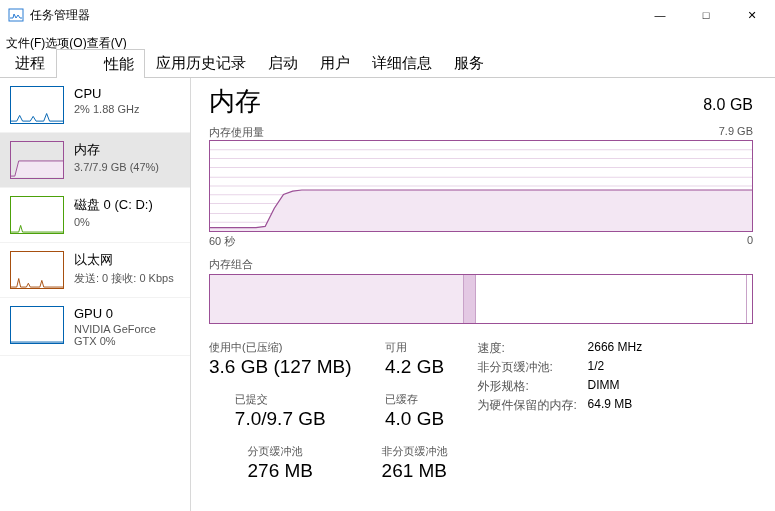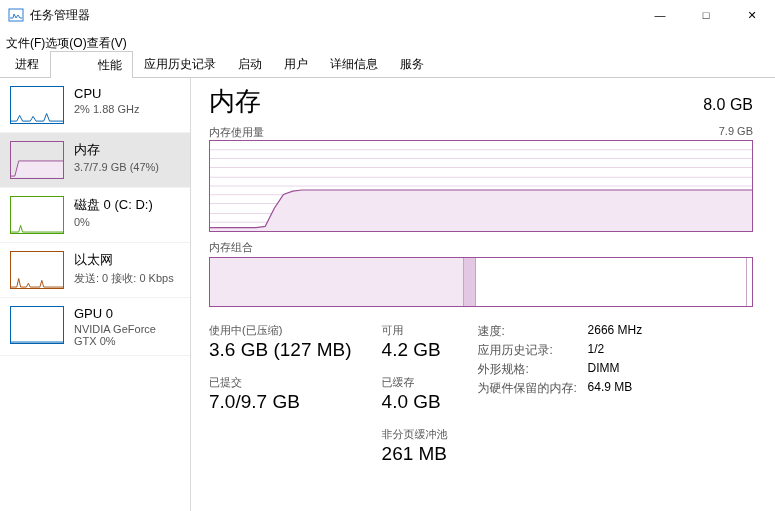--- a/index.html
+++ b/index.html
@@ -4,21 +4,21 @@
 <style>
   * { box-sizing: border-box; margin: 0; padding: 0; }
   body { font-family: "Microsoft YaHei", "Segoe UI", sans-serif; font-size: 12px; color: #000; background: #fff; width: 775px; height: 511px; overflow: hidden; }
   .titlebar { height: 30px; display: flex; align-items: center; padding-left: 8px; }
   .titlebar .icon { width: 16px; height: 16px; margin-right: 6px; display: inline-flex; align-items: center; justify-content: center; }
   .titlebar .title { font-size: 12px; text-align: center; }
   .win-controls { margin-left: auto; display: flex; }
   .win-controls div { width: 46px; height: 30px; display: flex; align-items: center; justify-content: center; font-size: 11px; font-family: "Segoe MDL2 Assets","Segoe UI Symbol",sans-serif; }
   .menubar { height: 22px; display: flex; align-items: flex-end; padding-left: 6px; font-size: 12px; }
   .tabbar { height: 26px; display: flex; align-items: flex-end; border-bottom: 1px solid #ccc; padding-left: 4px; }
-  .tab { padding: 5px 10px 4px; font-size: 12px; border: 1px solid transparent; border-bottom: none; cursor: default; }
+  .tab { padding: 5px 10px 4px; font-size: 15px; border: 1px solid transparent; border-bottom: none; cursor: default; }
   .tab.active { border-color: #ccc; background: #fff; position: relative; top: 1px; padding-left: 47px; }
   .content { display: flex; height: calc(511px - 30px - 22px - 26px); }
   .sidebar { width: 191px; border-right: 1px solid #d8d8d8; overflow-y: auto; }
   .side-item { display: flex; padding: 8px 10px; border-bottom: 1px solid #f2f2f2; gap: 10px; }
   .side-item.selected { background: #e6e6e6; }
   .side-thumb { width: 54px; height: 38px; border: 1px solid #0063b1; position: relative; flex-shrink: 0; }
   .side-thumb.mem { border-color: #9b4f96; }
   .side-thumb.disk { border-color: #4ca10a; }
   .side-thumb.eth { border-color: #a74f0f; }
   .side-thumb.gpu { border-color: #0063b1; }
@@ -30,21 +30,21 @@
   .main-head .h1 { font-size: 26px; font-weight: 400; }
   .main-head .hright { font-size: 16px; }
   .chart-label { font-size: 11px; color: #555; margin-top: 6px; display: flex; justify-content: space-between; }
   .chart { border: 1px solid #9b4f96; height: 92px; background: #fff; position: relative; }
   .chart svg { width:100%; height:100%; display:block; }
   .chart-xaxis { display: flex; justify-content: space-between; font-size: 11px; color: #555; margin-top: 2px; }
   .comp-label { font-size: 11px; color: #555; margin-top: 8px; }
   .comp { border: 1px solid #9b4f96; height: 50px; margin-top: 2px; display: flex; }
   .comp-seg { border-right: 1px solid #c8a2c8; }
   .stats { display: flex; margin-top: 16px; gap: 30px; }
-  .stat-col { display: flex; flex-direction: column; gap: 14px; }
+  .stat-col { display: flex; flex-direction: column; gap: 14px; align-items: center; }
   .stat-block .lbl { font-size: 11px; color: #555; }
   .stat-block .val { font-size: 19px; margin-top: 1px; }
   .info-col { font-size: 12px; }
   .info-row { display: flex; margin-bottom: 2px; }
   .info-row .k { width: 110px; color: #555; }
   .info-row .v { }
 </style>
 </head>
 <body>
 
@@ -156,38 +156,46 @@
         <line x1="0" y1="37" x2="520" y2="37" stroke="#e8d5e8" stroke-width="1"></line>
         <line x1="0" y1="46" x2="520" y2="46" stroke="#e8d5e8" stroke-width="1"></line>
         <line x1="0" y1="55" x2="520" y2="55" stroke="#e8d5e8" stroke-width="1"></line>
         <line x1="0" y1="64" x2="520" y2="64" stroke="#e8d5e8" stroke-width="1"></line>
         <line x1="0" y1="74" x2="520" y2="74" stroke="#e8d5e8" stroke-width="1"></line>
         <line x1="0" y1="83" x2="520" y2="83" stroke="#e8d5e8" stroke-width="1"></line>
         <polygon id="mem-area" fill="#f3e7f3" stroke="none" points="0,92 0.0,88.5 8.8,88.5 17.6,88.5 26.4,88.5 35.3,88.5 44.1,88.5 52.9,87.3 61.7,68.7 70.5,54.7 79.3,51.2 88.1,50.1 96.9,50.1 105.8,50.1 114.6,50.1 123.4,50.1 132.2,50.1 141.0,50.1 149.8,50.1 158.6,50.1 167.5,50.1 176.3,50.1 185.1,50.1 193.9,50.1 202.7,50.1 211.5,50.1 220.3,50.1 229.2,50.1 238.0,50.1 246.8,50.1 255.6,50.1 264.4,50.1 273.2,50.1 282.0,50.1 290.8,50.1 299.7,50.1 308.5,50.1 317.3,50.1 326.1,50.1 334.9,50.1 343.7,50.1 352.5,50.1 361.4,50.1 370.2,50.1 379.0,50.1 387.8,50.1 396.6,50.1 405.4,50.1 414.2,50.1 423.1,50.1 431.9,50.1 440.7,50.1 449.5,50.1 458.3,50.1 467.1,50.1 475.9,50.1 484.7,50.1 493.6,50.1 502.4,50.1 511.2,50.1 520.0,50.1 520,92"></polygon>
         <polyline id="mem-line" fill="none" stroke="#9b4f96" stroke-width="1.2" points="0.0,88.5 8.8,88.5 17.6,88.5 26.4,88.5 35.3,88.5 44.1,88.5 52.9,87.3 61.7,68.7 70.5,54.7 79.3,51.2 88.1,50.1 96.9,50.1 105.8,50.1 114.6,50.1 123.4,50.1 132.2,50.1 141.0,50.1 149.8,50.1 158.6,50.1 167.5,50.1 176.3,50.1 185.1,50.1 193.9,50.1 202.7,50.1 211.5,50.1 220.3,50.1 229.2,50.1 238.0,50.1 246.8,50.1 255.6,50.1 264.4,50.1 273.2,50.1 282.0,50.1 290.8,50.1 299.7,50.1 308.5,50.1 317.3,50.1 326.1,50.1 334.9,50.1 343.7,50.1 352.5,50.1 361.4,50.1 370.2,50.1 379.0,50.1 387.8,50.1 396.6,50.1 405.4,50.1 414.2,50.1 423.1,50.1 431.9,50.1 440.7,50.1 449.5,50.1 458.3,50.1 467.1,50.1 475.9,50.1 484.7,50.1 493.6,50.1 502.4,50.1 511.2,50.1 520.0,50.1"></polyline>
       </svg>
     </div>
+    <div class="chart-xaxis">
+      <span>60 秒</span>
+      <span>0</span>
+    </div>
     <div class="comp-label">内存组合</div>
     <div class="comp">
       <div class="comp-seg" style="flex:47;background:#f3e7f3"></div>
       <div class="comp-seg" style="flex:2;background:#e3c8e3"></div>
       <div class="comp-seg" style="flex:50;background:#fff"></div>
       <div style="flex:1;background:#fff"></div>
     </div>
 
     <div class="stats">
       <div class="stat-col">
         <div class="stat-block">
           <div class="lbl">使用中(已压缩)</div>
           <div class="val">3.6 GB (127 MB)</div>
         </div>
         <div class="stat-block">
           <div class="lbl">已提交</div>
           <div class="val">7.0/9.7 GB</div>
         </div>
+        <div class="stat-block">
+          <div class="lbl">分页缓冲池</div>
+          <div class="val">276 MB</div>
+        </div>
       </div>
       <div class="stat-col">
         <div class="stat-block">
           <div class="lbl">可用</div>
           <div class="val">4.2 GB</div>
         </div>
         <div class="stat-block">
           <div class="lbl">已缓存</div>
           <div class="val">4.0 GB</div>
         </div>
@@ -195,21 +203,21 @@
           <div class="lbl">非分页缓冲池</div>
           <div class="val">261 MB</div>
         </div>
       </div>
       <div class="info-col">
         <div class="info-row">
             <div class="k">速度:</div>
             <div class="v">2666 MHz</div>
           </div>
         <div class="info-row">
-            <div class="k">应用历史记录:</div>
+            <div class="k">非分页缓冲池:</div>
             <div class="v">1/2</div>
           </div>
         <div class="info-row">
             <div class="k">外形规格:</div>
             <div class="v">DIMM</div>
           </div>
         <div class="info-row">
             <div class="k">为硬件保留的内存:</div>
             <div class="v">64.9 MB</div>
           </div>

